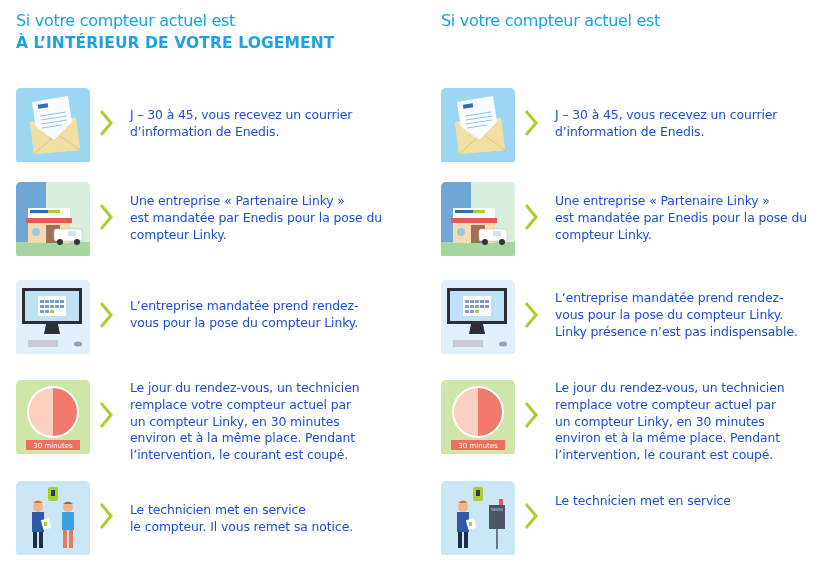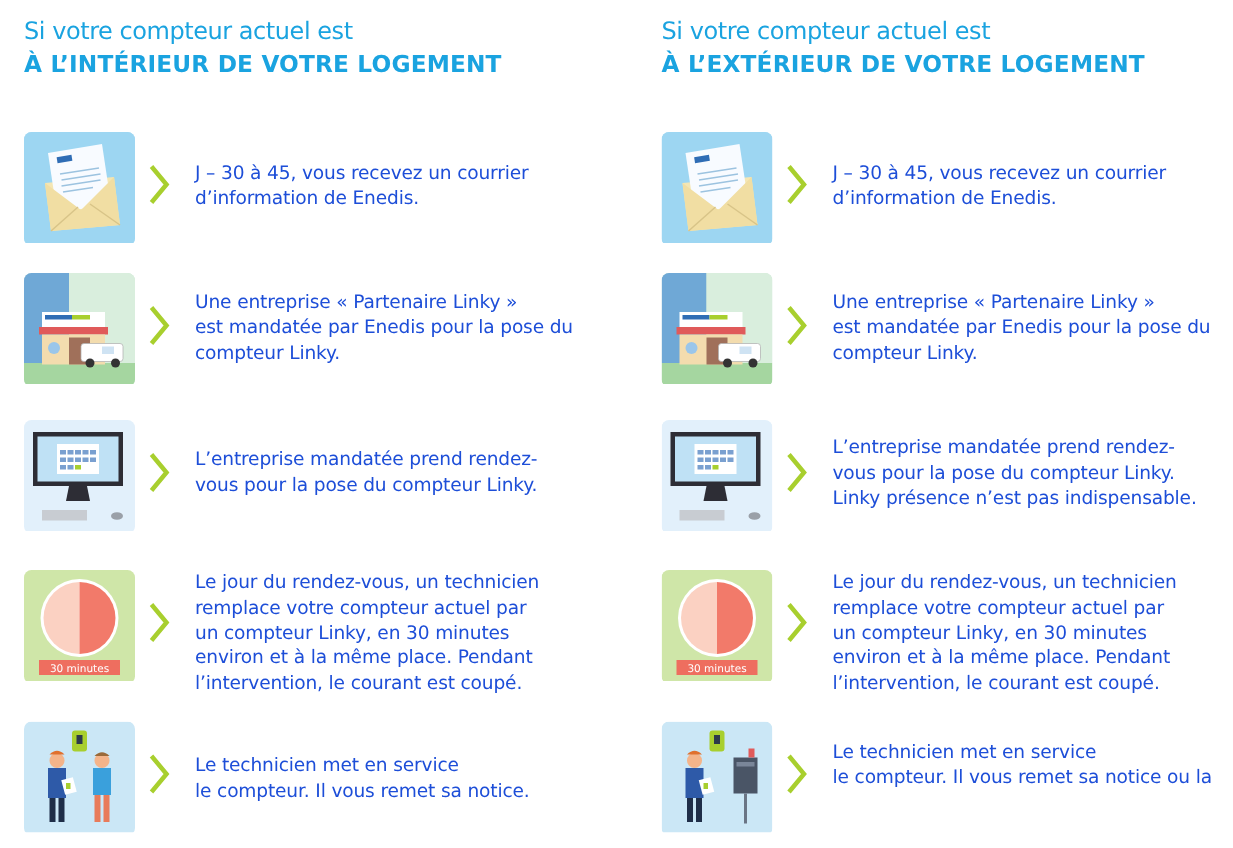--- a/index.html
+++ b/index.html
@@ -168,21 +168,20 @@
     <div class="txt" style="top:21px;">
       <div>Le technicien met en service</div>
       <div>le compteur. Il vous remet sa notice.</div>
     </div>
   </div>
 </div>
 
 <div class="col right">
   <div class="heading">
     <div class="l1">Si votre compteur actuel est</div>
-    <div class="l2">À L’EXTÉRIEUR DE VOTRE LOGEMENT</div>
   </div>
 
   <div class="step" style="top:88px;">
     <div class="icon">
       <svg width="74" height="74" viewBox="0 0 74 74">
           <rect width="74" height="74" fill="#8fd0f0"></rect>
           <rect x="0" y="0" width="74" height="74" fill="#a6daf4" opacity="0.6"></rect>
           <polygon points="14,34 60,30 64,62 18,66" fill="#f4e6b4"></polygon>
           <polygon points="16,14 52,8 58,48 22,54" fill="#f8fbff"></polygon>
           <rect x="22" y="16" width="10" height="4" fill="#2f6db5" transform="rotate(-9 27 18)"></rect>
@@ -313,16 +312,15 @@
           <rect x="50" y="27" width="12" height="3" fill="#7a8699"></rect>
           <rect x="55" y="48" width="2" height="20" fill="#6a7585"></rect>
           <rect x="58" y="18" width="4" height="6" fill="#e05a5a"></rect>
         </svg>
     </div>
     <svg class="chev" viewBox="0 0 16 30">
         <polyline points="3,3 13,15 3,27" fill="none" stroke="#a8cf2e" stroke-width="3"></polyline>
       </svg>
     <div class="txt" style="top:12px;">
       <div>Le technicien met en service</div>
-      <div>le compteur. Il vous remet sa notice ou la</div>
     </div>
   </div>
 </div>
 
 </body></html>

